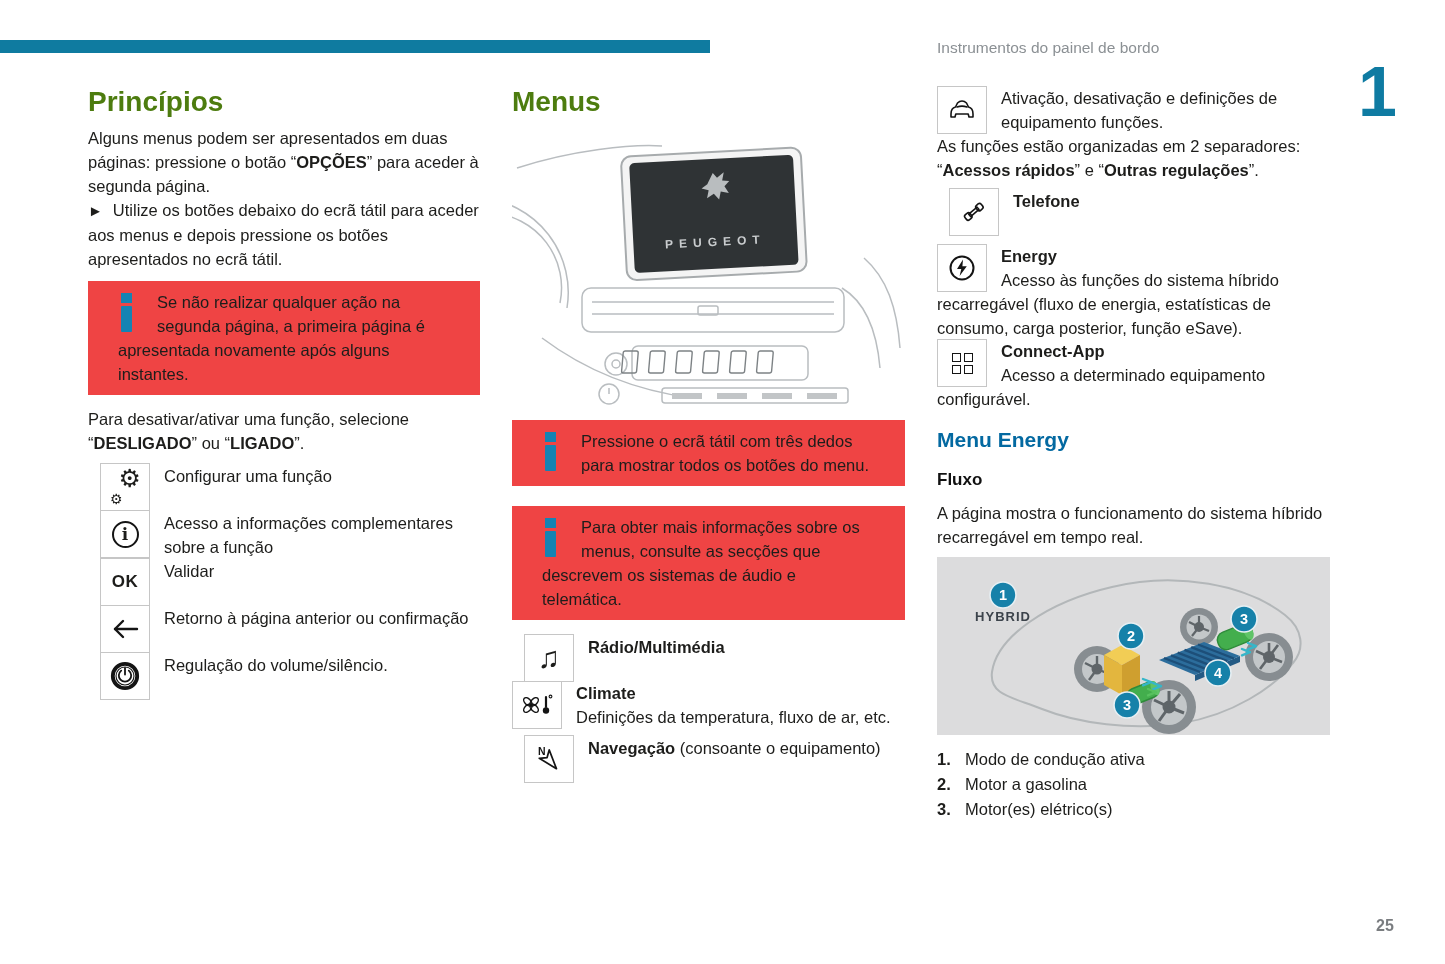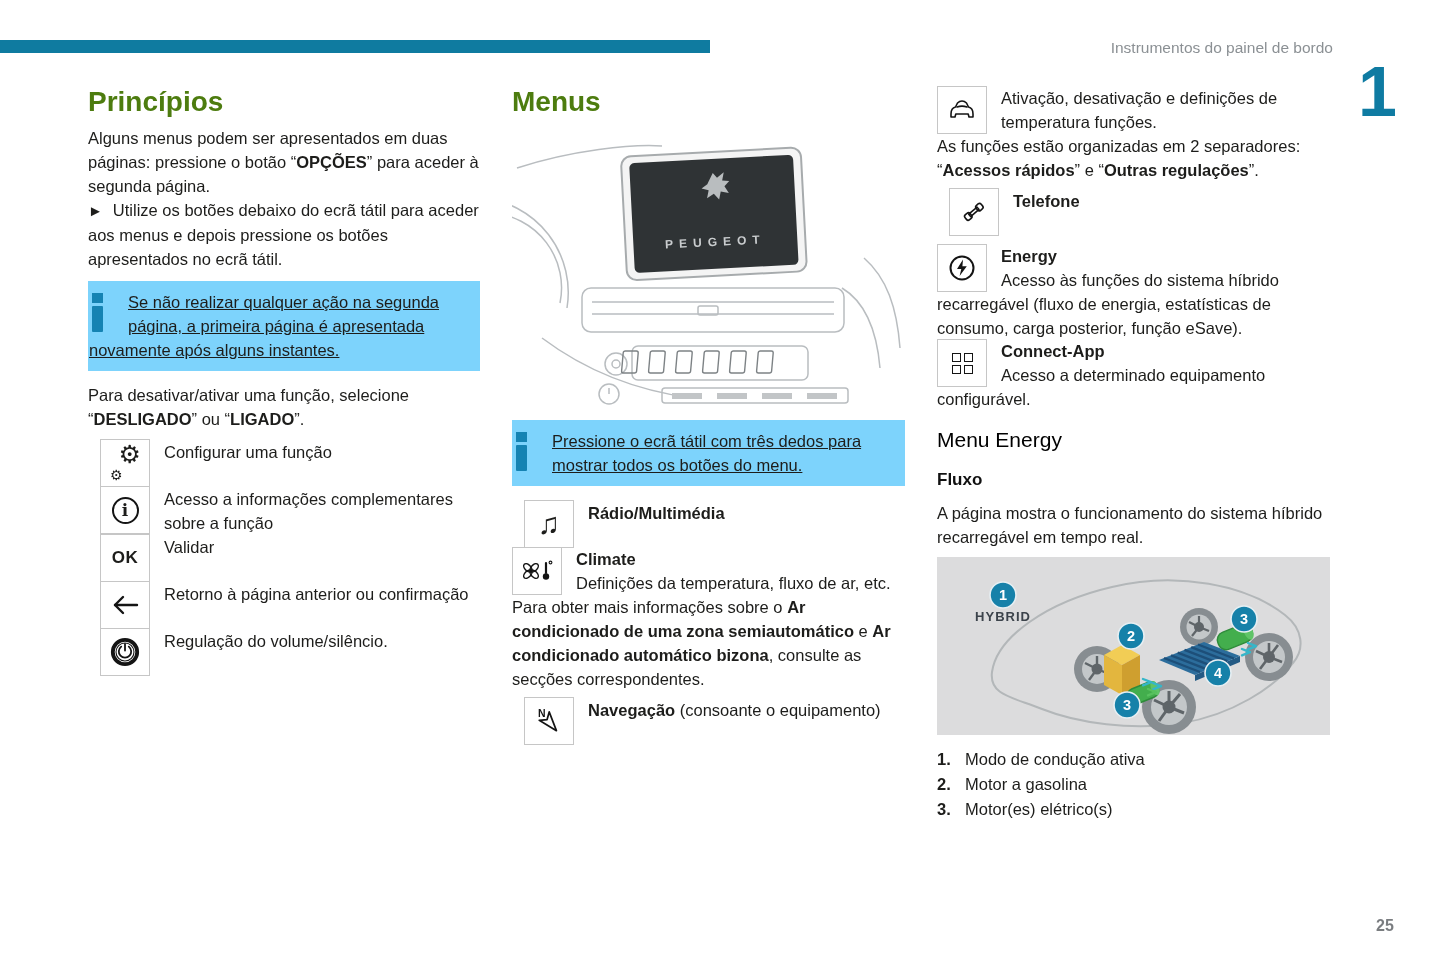--- a/index.html
+++ b/index.html
@@ -2,37 +2,37 @@
 <html><head>
 <meta charset="utf-8">
 <style>
   html,body{margin:0;padding:0;}
   body{
     width:1445px;height:964px;position:relative;background:#ffffff;overflow:hidden;
     font-family:"Liberation Sans","DejaVu Sans",sans-serif;
     font-size:16.5px;line-height:24px;color:#1d1d1b;
   }
   .topbar{position:absolute;left:0;top:40px;width:710px;height:13px;background:#0f7ba0;}
-  .runhead{position:absolute;top:36px;left:937px;width:396px;text-align:right;color:#8b9094;font-size:15.5px;}
+  .runhead{position:absolute;top:36px;left:937px;width:396px;color:#8b9094;font-size:15.5px;}
   .chapnum{position:absolute;left:1358px;top:56px;font-size:70px;line-height:72px;font-weight:700;color:#0f7ba2;}
   .pagenum{position:absolute;left:1376px;top:914px;font-size:16px;font-weight:700;color:#7a7d80;}
 
   .col{position:absolute;top:86px;}
   #col1{left:88px;width:392px;}
   #col2{left:512px;width:393px;}
   #col3{left:937px;width:393px;}
 
   h1{font-size:28px;line-height:32px;margin:0 0 8px;font-weight:700;color:#4d7c0f;}
-  h2{font-size:21px;line-height:26px;margin:16px 0 0;font-weight:400;color:#000000;}
+  h2{font-size:21px;line-height:26px;margin:16px 0 0;font-weight:700;color:#0369a1;}
   h3{font-size:17px;line-height:22px;margin:16px 0 0;font-weight:700;color:#111;}
   p{margin:0;}
   b{font-weight:700;}
   .arrow{font-size:15px;margin-right:10px;}
 
-  .note{background:#7dd3fc;padding:9px 1px;margin-top:10px;text-decoration:underline;}
+  .note{background:#ef4444;padding:9px 30px;margin-top:10px;}
   .iicon{float:left;width:13px;height:40px;margin:3px 23px 0 3px;}
   .idot{width:11px;height:10px;background:#1583b3;}
   .ibar{width:11px;height:26px;background:#1583b3;margin-top:3px;border-radius:1px;}
 
   .cell{width:50px;height:48px;border:1px solid #c6c6c6;background:#fff;display:flex;
         align-items:center;justify-content:center;box-sizing:border-box;flex:none;}
   .irow{display:flex;align-items:flex-start;padding-left:12px;}
   .irow + .irow{margin-top:-1px;}
   .ilabel{padding:1px 0 0 14px;}
   .fl{float:left;margin-right:14px;}
@@ -175,20 +175,27 @@
   </svg>
 
   <div class="note cf" style="margin-top:8px;">
     <div class="iicon" style="height:36px;">
         <div class="idot"></div>
         <div class="ibar"></div>
       </div>
     <p>Pressione o ecrã tátil com três dedos para mostrar todos os botões do menu.</p>
   </div>
 
+  <div class="note cf" style="margin-top:20px;">
+    <div class="iicon">
+        <div class="idot"></div>
+        <div class="ibar"></div>
+      </div>
+    <p>Para obter mais informações sobre os menus, consulte as secções que descrevem os sistemas de áudio e telemática.</p>
+  </div>
 
   <div class="irow" style="margin-top:14px;">
     <div class="cell">
         <span class="music">♫</span>
       </div>
     <div class="ilabel"><b>Rádio/Multimédia</b></div>
   </div>
 
   <div class="cf mtm1">
     <div class="cell fl">
@@ -209,21 +216,20 @@
         </g>
         <circle cx="10" cy="14" r="1.7" fill="#141414"></circle>
         <line x1="25" y1="6" x2="25" y2="16" stroke="#141414" stroke-width="2.2" stroke-linecap="round"></line>
         <circle cx="25" cy="19.5" r="3.2" fill="#141414"></circle>
         <circle cx="29.5" cy="5.5" r="1.4" fill="none" stroke="#141414" stroke-width="1.1"></circle>
       </svg>
     </div>
     <p><b>Climate</b><br><span>Definições da temperatura, fluxo de ar, etc.</span></p>
   </div>
 
-  <p><span>Para obter mais informações sobre o </span><b>Ar condicionado de uma zona semiautomático</b><span> e </span><b>Ar condicionado automático bizona</b><span>, consulte as secções correspondentes.</span></p>
 
   <div class="irow mt6">
     <div class="cell">
       <svg width="30" height="30" viewBox="0 0 30 30">
         <text x="4" y="11" font-size="10.5" font-weight="bold" fill="#141414">N</text>
         <g transform="translate(16,17) rotate(140)">
             <path d="M0,-10 L6.5,9 L0,4.5 L-6.5,9 Z" fill="none" stroke="#141414" stroke-width="1.7" stroke-linejoin="round"></path>
           </g>
       </svg>
     </div>
@@ -235,21 +241,21 @@
 
   <div class="cf">
     <div class="cell fl">
       <svg width="30" height="24" viewBox="0 0 30 24">
         <g fill="none" stroke="#141414" stroke-width="1.6" stroke-linejoin="round" stroke-linecap="round">
           <path d="M4,16 Q4,10 8.5,9 L10.5,5 Q12.5,3 15,3 Q17.5,3 19.5,5 L21.5,9 Q26,10 26,16 L26,19 L22,19 L21.2,16 L8.8,16 L8,19 L4,19 Z"></path>
           <path d="M10,9 Q15,7.2 20,9"></path>
         </g>
       </svg>
     </div>
-    <p>Ativação, desativação e definições de temperatura funções.</p>
+    <p>Ativação, desativação e definições de equipamento funções.</p>
     <p><span>As funções estão organizadas em 2 separadores: “</span><b>Acessos rápidos</b><span>” e “</span><b>Outras regulações</b><span>”.</span></p>
   </div>
 
   <div class="irow mt6">
     <div class="cell">
       <svg width="28" height="28" viewBox="0 0 28 28">
         <g transform="rotate(-40 14 14)" fill="none" stroke="#141414" stroke-width="1.6" stroke-linejoin="round">
           <rect x="8.5" y="12.3" width="11" height="3"></rect>
           <rect x="3.5" y="10.5" width="6.5" height="6.5" rx="2.2"></rect>
           <rect x="18" y="10.5" width="6.5" height="6.5" rx="2.2"></rect>

